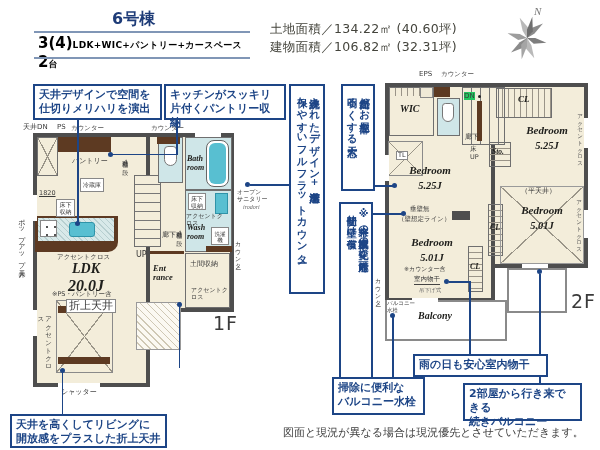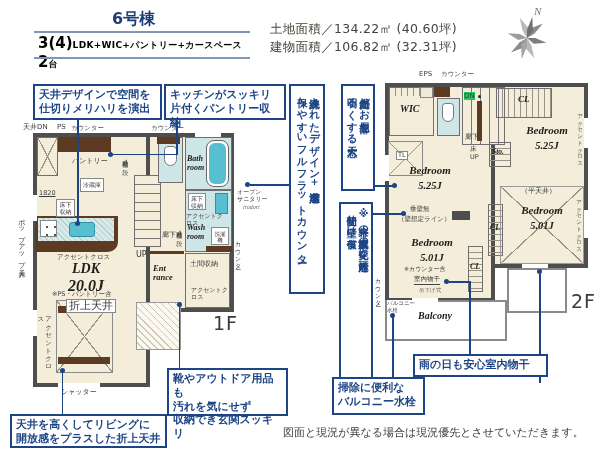--- a/index.html
+++ b/index.html
@@ -72,23 +72,20 @@
     </g>
     <text x="30" y="10" font-size="11" font-style="italic" fill="#7a7a7a" font-family="Liberation Serif,serif">N</text>
   </svg>
 
   <div class="co" style="left:33px;top:84px;width:129px;height:36px;">天井デザインで空間を
 仕切りメリハリを演出</div>
   <div class="co" style="left:164px;top:84px;width:122px;height:36px;">キッチンがスッキリ
 片付くパントリー収納</div>
   <div class="cov" style="left:289px;top:84px;width:36px;height:210px;">洗練されたデザイン＋清潔感を
 保ちやすいフルフラットカウンター</div>
-  <div class="co" style="left:167px;top:368px;width:121px;height:48px;">靴やアウトドア用品も
-汚れを気にせず
-収納でき玄関スッキリ</div>
   <div class="co" style="left:10px;top:414px;width:157px;height:34px;">天井を高くしてリビングに
 開放感をプラスした折上天井</div>
 
   <div class="ln" style="left:77px;top:120px;width:1.5px;height:102px;"></div>
   <div class="dt" style="left:74.5px;top:221px;"></div>
   <div class="ln" style="left:176px;top:120px;width:1.5px;height:35px;"></div>
   <div class="ln" style="left:112px;top:153.5px;width:65px;height:1.5px;"></div>
   <div class="dt" style="left:108px;top:151.5px;"></div>
   <div class="ln" style="left:250px;top:184px;width:39px;height:1.5px;"></div>
   <div class="dt" style="left:245px;top:181.5px;"></div>
@@ -171,20 +168,22 @@
   <div class="ab htch" style="left:136px;top:302px;width:45px;height:48px;border:1px solid #999;z-index:1;"></div>
   <div class="big" style="left:213px;top:312px;">1F</div>
 
   <div class="cov" style="left:341px;top:84px;width:34px;height:107px;">自然光がお部屋を
 明るくする天窓</div>
   <div class="cov" style="left:339px;top:202px;width:34px;height:182px;font-size:10px;">※将来の家族構成の変化に対応可能
 間仕切り壁は有償</div>
   <div class="co" style="left:332px;top:377px;width:93px;height:38px;">掃除に便利な
 バルコニー水栓</div>
   <div class="co" style="left:413px;top:354px;width:135px;height:23px;">雨の日も安心室内物干</div>
+  <div class="co" style="left:463px;top:383px;width:119px;height:38px;">2部屋から行き来できる
+続きバルコニー</div>
 
   <div class="ln" style="left:375px;top:185px;width:18px;height:1.5px;"></div>
   <div class="dt" style="left:392px;top:182.5px;"></div>
   <div class="ln" style="left:373px;top:213px;width:30px;height:1.5px;"></div>
   <div class="dt" style="left:401px;top:210.5px;"></div>
   <div class="ln" style="left:392px;top:317px;width:1.5px;height:60px;"></div>
   <div class="dt" style="left:389.5px;top:313px;"></div>
   <div class="ln" style="left:449px;top:281px;width:21px;height:1.5px;"></div>
   <div class="ln" style="left:469px;top:281px;width:1.5px;height:74px;"></div>
   <div class="dt" style="left:444px;top:278.5px;"></div>

